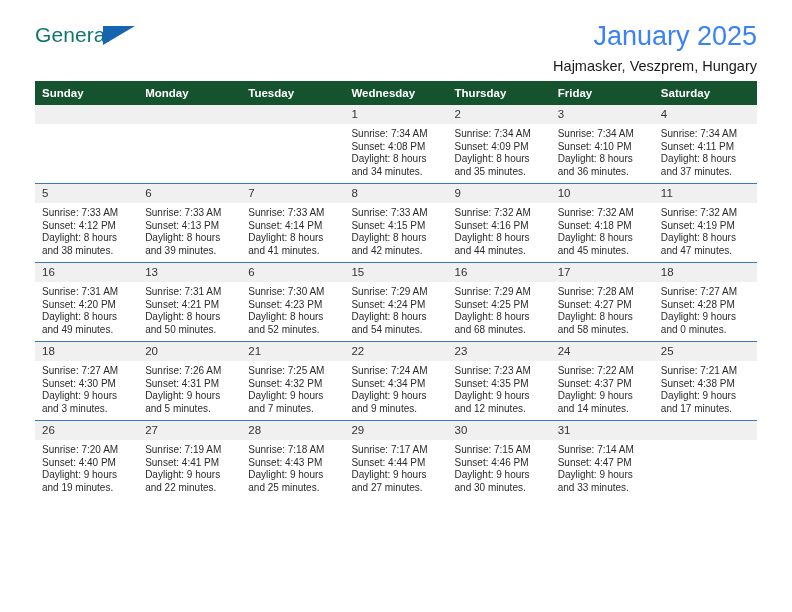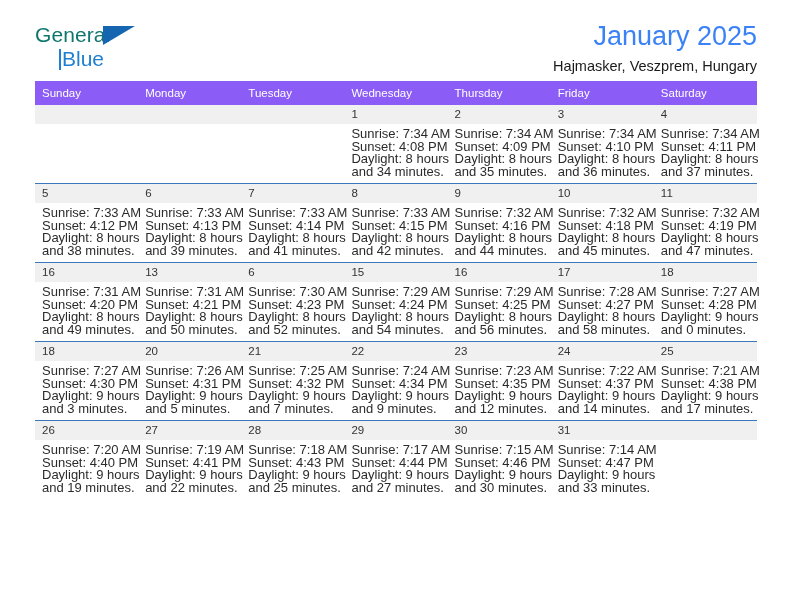--- a/index.html
+++ b/index.html
@@ -91,24 +91,24 @@
   }
 
   
   .calendar {
     margin-top: 9px;
     width: 722px;
     border-collapse: collapse;
     table-layout: fixed;
   }
   .calendar th {
-    background: #8b5cf6;
+    background: #14532d;
     color: #ffffff;
     font-size: 11.5px;
-    font-weight: normal;
+    font-weight: bold;
     text-align: left;
     padding: 6px 0 6px 7px;
     height: 12px;
     vertical-align: middle;
   }
   .calendar td {
     width: 103.1px;
     height: 78px;
     vertical-align: top;
     padding: 0;
@@ -121,44 +121,40 @@
   .daynum {
     background: #f0f0f0;
     font-size: 11.5px;
     color: #333333;
     padding: 3px 0 3px 7px;
     height: 13px;
     line-height: 13px;
   }
   .cell-body {
     padding: 4px 6px 0 7px;
-    font-size: 13px;
+    font-size: 10px;
     line-height: 12.6px;
     color: #2b2b2b;
   }
   .cell-body div {
     white-space: nowrap;
   }
   td.empty .cell-body { visibility: hidden; }
 </style>
 </head>
 <body>
 
 <div class="page">
 
   <div class="masthead">
 
     <div class="brand">
       <div class="brand-row1">
         <span>General</span>
         <span class="brand-tri"></span>
-      </div>
-      <div class="brand-row2">
-        <span class="brand-bar"></span>
-        <span>Blue</span>
       </div>
     </div>
 
     <div class="title-block">
       <div class="cal-title">January 2025</div>
       <div class="cal-subtitle">Hajmasker, Veszprem, Hungary</div>
     </div>
   </div>
 
   <table class="calendar">
@@ -340,21 +336,21 @@
               <div>Daylight: 8 hours</div>
               <div>and 54 minutes.</div>
             </div>
           </td>
           <td class="day-cell">
             <div class="daynum">16</div>
             <div class="cell-body">
               <div>Sunrise: 7:29 AM</div>
               <div>Sunset: 4:25 PM</div>
               <div>Daylight: 8 hours</div>
-              <div>and 56 minutes.</div>
+              <div>and 68 minutes.</div>
             </div>
           </td>
           <td class="day-cell">
             <div class="daynum">17</div>
             <div class="cell-body">
               <div>Sunrise: 7:28 AM</div>
               <div>Sunset: 4:27 PM</div>
               <div>Daylight: 8 hours</div>
               <div>and 58 minutes.</div>
             </div>

